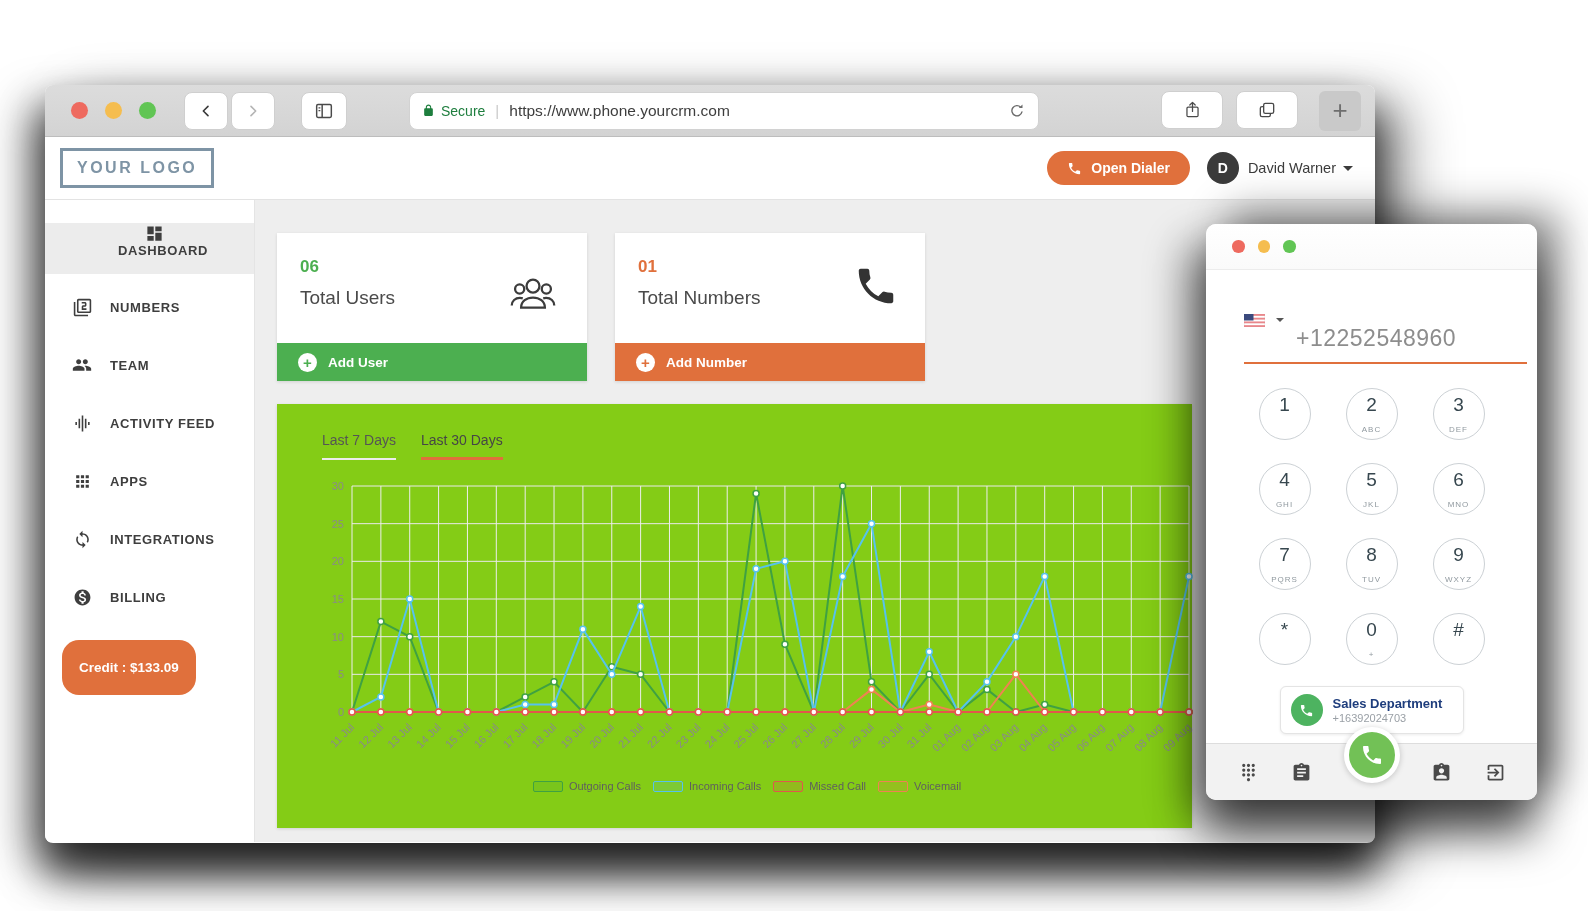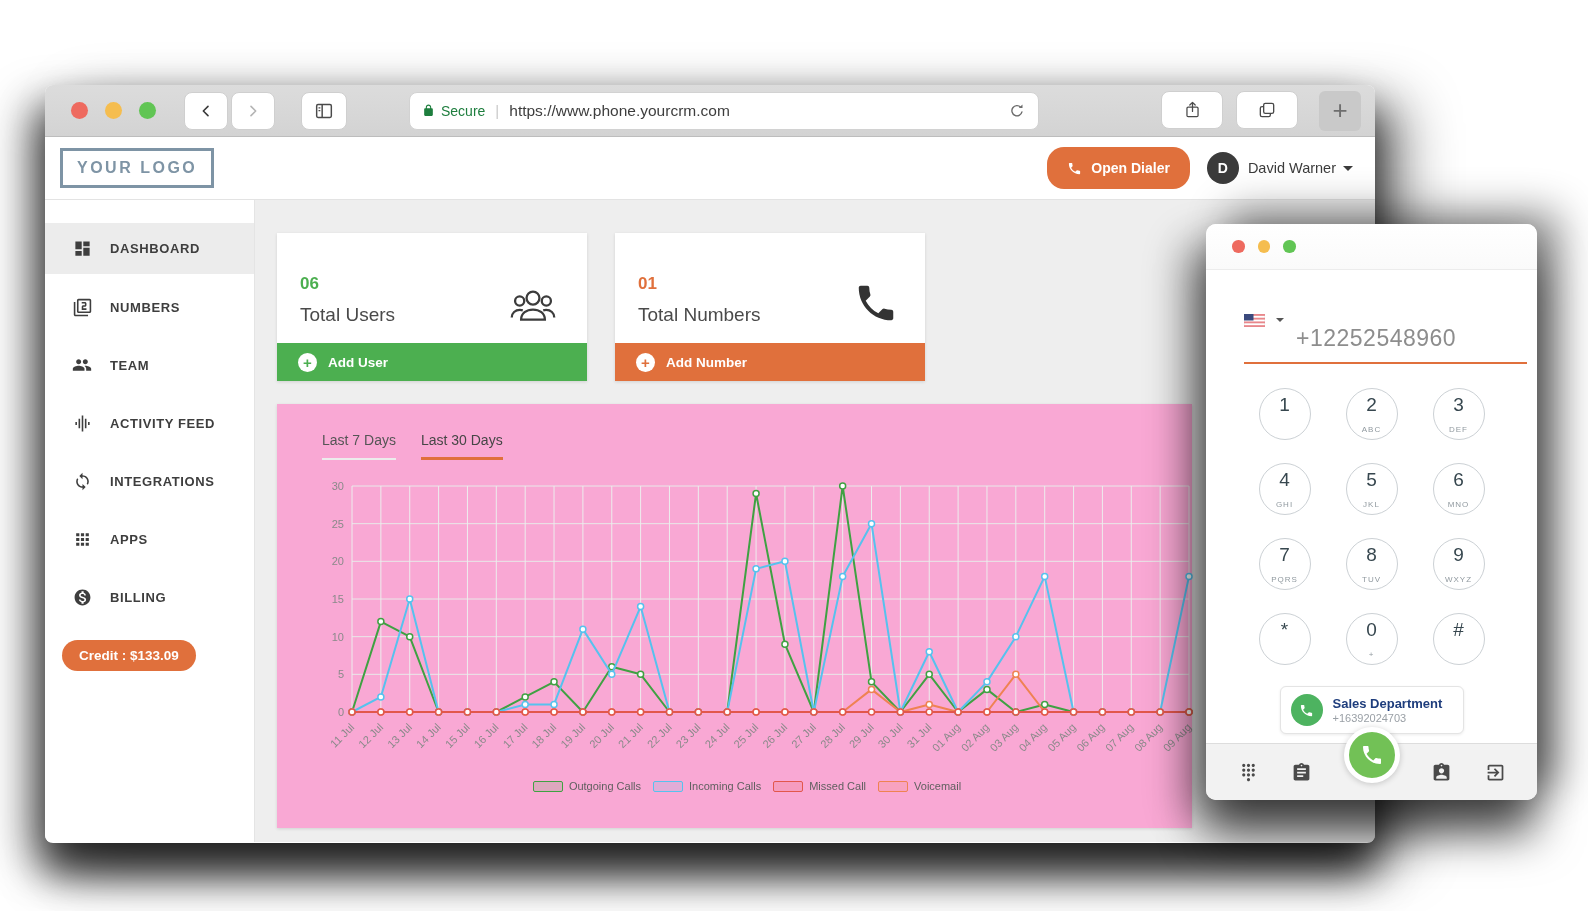--- a/index.html
+++ b/index.html
@@ -22,45 +22,45 @@
   .urlbar .secure{ color:#1e7e3e; font-size:14px; margin-left:6px; }
   .urlbar .sep{ color:#c9c9c9; margin:0 10px; font-size:15px; }
   .urlbar .url{ color:#3d3d3d; font-size:15.5px; flex:1; }
   .right-btns{ display:flex; gap:13px; margin-left:auto; margin-right:4px; }
   .tb-btn.share,.tb-btn.tabs{ width:62px; }
   .newtab-seg{ width:42px; height:40px; background:#c9c9c9; border-radius:6px; display:flex; align-items:center; justify-content:center; color:#6e6e6e; font-size:26px; font-weight:300; margin-left:8px; }
 
   
   .app-header{ height:63px; background:#fff; border-bottom:1px solid #e3e3e3; display:flex; align-items:center; padding:0 22px 0 15px; }
   .logo-box{ border:3px solid #7e94a5; color:#7e94a5; font-weight:bold; font-size:16px; letter-spacing:2.5px; padding:8px 14px; }
-  .open-dialer{ margin-left:auto; background:#e0703c; border:none; color:#fff; font-weight:bold; font-size:14px; height:42px; padding:0 20px; border-radius:17px; display:flex; align-items:center; gap:9px; cursor:pointer; font-family:inherit;}
+  .open-dialer{ margin-left:auto; background:#e0703c; border:none; color:#fff; font-weight:bold; font-size:14px; height:34px; padding:0 20px; border-radius:17px; display:flex; align-items:center; gap:9px; cursor:pointer; font-family:inherit;}
   .avatar{ width:32px; height:32px; border-radius:50%; background:#3b3b3b; color:#fff; font-size:14px; font-weight:bold; display:flex; align-items:center; justify-content:center; margin-left:17px; }
   .user-name{ font-size:14.5px; color:#3c3c3c; margin-left:9px; }
   .caret{ width:0; height:0; border-left:5px solid transparent; border-right:5px solid transparent; border-top:5px solid #3c3c3c; margin-left:7px; }
 
   
   .app-body{ display:flex; height:642px; }
   .sidebar{ width:210px; background:#fff; border-right:1px solid #e4e4e4; padding-top:20px; flex-shrink:0; }
   .side-item{ height:58px; display:flex; align-items:center; padding-left:27px; cursor:pointer; }
-  .side-item.active{ background:#ececec; height:51px; margin:3px 0 4px; }
+  .side-item.active{ background:#ececec; height:51px; margin:3px 0 4px;flex-direction:column; }
   .side-item .ic{ width:20px; height:20px; margin-right:18px; flex-shrink:0; display:flex; align-items:center; justify-content:center;}
   .side-item .lbl{ font-size:13px; font-weight:bold; letter-spacing:.6px; color:#3e3e3e; }
-  .credit-badge{ display:inline-block; margin:14px 0 0 17px; background:#e0703c; color:#fff; font-size:13.5px; font-weight:bold; padding:8px 17px; border-radius:17px; }
+  .credit-badge{ display:inline-block; margin:14px 0 0 17px; background:#e0703c; color:#fff; font-size:13.5px; font-weight:bold; padding:20px 17px; border-radius:17px; }
 
   .content{ flex:1; background:#eeeeee; padding:33px 0 0 22px; }
   .cards-row{ display:flex; gap:28px; }
   .stat-card{ width:310px; background:#fff; box-shadow:0 1px 3px rgba(0,0,0,.12); }
-  .stat-top{ height:110px; padding:24px 26px 0 23px; display:flex; justify-content:space-between;align-items:center; }
+  .stat-top{ height:110px; padding:24px 26px 0 23px; display:flex; justify-content:space-between; }
   .stat-value{ font-size:17px; font-weight:bold; }
   .stat-label{ font-size:19px; color:#4a4a4a; margin-top:10px; }
   .stat-action{ height:38px; display:flex; align-items:center; padding-left:21px; gap:11px; cursor:pointer; }
   .stat-action .plus-circle{ width:19px; height:19px; background:#fff; border-radius:50%; display:flex; align-items:center; justify-content:center; font-weight:bold; font-size:15px; line-height:1;}
   .stat-action .act-lbl{ color:#fff; font-size:13.5px; font-weight:bold; }
 
-  .chart-card{ width:915px; height:424px; background:#f9a8d4; margin-top:23px; box-shadow:0 1px 3px rgba(0,0,0,.12); padding:28px 0 0 45px; }
+  .chart-card{ width:915px; height:424px; background:#84cc16; margin-top:23px; box-shadow:0 1px 3px rgba(0,0,0,.12); padding:28px 0 0 45px; }
   .chart-tabs{ display:flex; gap:25px; }
   .chart-tab{ font-size:14px; color:#555; padding-bottom:9px; border-bottom:2px solid #ececec; cursor:pointer; }
   .chart-tab.active{ border-bottom:3px solid #e0703c; color:#464646; }
   .chart-wrap{ margin:14px 0 0 -8px; }
   svg.chart{ overflow:visible; }
   .legend-row{ display:flex; justify-content:center; gap:12px; margin:2px 0 0 -20px; }
   .legend-item{ display:flex; align-items:center; gap:6px; }
   .legend-swatch{ width:30px; height:11px; border-radius:2px; border:1.5px solid; }
   .legend-label{ font-size:11px; color:#5f5f5f; }
 
@@ -190,32 +190,32 @@
               <span class="ic">
                 <svg width="19" height="19" viewBox="0 0 24 24">
                   <path fill="#3e3e3e" d="M7 18h2V6H7v12zm4 4h2V2h-2v20zm-8-8h2v-4H3v4zm12 4h2V6h-2v12zm4-8v4h2v-4h-2z"></path>
                 </svg>
               </span>
               <span class="lbl">ACTIVITY FEED</span>
             </div>
             <div class="side-item">
               <span class="ic">
                 <svg width="19" height="19" viewBox="0 0 24 24">
-                  <path fill="#3e3e3e" d="M12 4V1L8 5l4 4V6c3.31 0 6 2.69 6 6 0 1.01-.25 1.97-.7 2.8l1.46 1.46C19.54 15.03 20 13.57 20 12c0-4.42-3.58-8-8-8zm0 14c-3.31 0-6-2.69-6-6 0-1.01.25-1.97.7-2.8L5.24 7.74C4.46 8.97 4 10.43 4 12c0 4.42 3.58 8 8 8v3l4-4-4-4v3z"></path>
+                  <path fill="#3e3e3e" d="M4 8h4V4H4v4zm6 12h4v-4h-4v4zm-6 0h4v-4H4v4zm0-6h4v-4H4v4zm6 0h4v-4h-4v4zm6-10v4h4V4h-4zm-6 4h4V4h-4v4zm6 6h4v-4h-4v4zm0 6h4v-4h-4v4z"></path>
                 </svg>
               </span>
-              <span class="lbl">INTEGRATIONS</span>
+              <span class="lbl">APPS</span>
             </div>
             <div class="side-item">
               <span class="ic">
                 <svg width="19" height="19" viewBox="0 0 24 24">
-                  <path fill="#3e3e3e" d="M4 8h4V4H4v4zm6 12h4v-4h-4v4zm-6 0h4v-4H4v4zm0-6h4v-4H4v4zm6 0h4v-4h-4v4zm6-10v4h4V4h-4zm-6 4h4V4h-4v4zm6 6h4v-4h-4v4zm0 6h4v-4h-4v4z"></path>
+                  <path fill="#3e3e3e" d="M12 4V1L8 5l4 4V6c3.31 0 6 2.69 6 6 0 1.01-.25 1.97-.7 2.8l1.46 1.46C19.54 15.03 20 13.57 20 12c0-4.42-3.58-8-8-8zm0 14c-3.31 0-6-2.69-6-6 0-1.01.25-1.97.7-2.8L5.24 7.74C4.46 8.97 4 10.43 4 12c0 4.42 3.58 8 8 8v3l4-4-4-4v3z"></path>
                 </svg>
               </span>
-              <span class="lbl">APPS</span>
+              <span class="lbl">INTEGRATIONS</span>
             </div>
             <div class="side-item">
               <span class="ic">
                 <svg width="19" height="19" viewBox="0 0 24 24">
                   <path fill="#3e3e3e" d="M12 2C6.48 2 2 6.48 2 12s4.48 10 10 10 10-4.48 10-10S17.52 2 12 2zm1.41 16.09V20h-2.67v-1.93c-1.71-.36-3.16-1.46-3.27-3.4h1.96c.1 1.05.82 1.87 2.65 1.87 1.96 0 2.4-.98 2.4-1.59 0-.83-.44-1.61-2.67-2.14-2.48-.6-4.18-1.62-4.18-3.67 0-1.72 1.39-2.84 3.11-3.21V4h2.67v1.95c1.86.45 2.79 1.86 2.85 3.39H14.3c-.05-1.11-.64-1.87-2.22-1.87-1.5 0-2.4.68-2.4 1.64 0 .84.65 1.39 2.67 1.91s4.18 1.39 4.18 3.91c-.01 1.83-1.38 2.83-3.12 3.16z"></path>
                 </svg>
               </span>
               <span class="lbl">BILLING</span>
             </div>
           </div>

